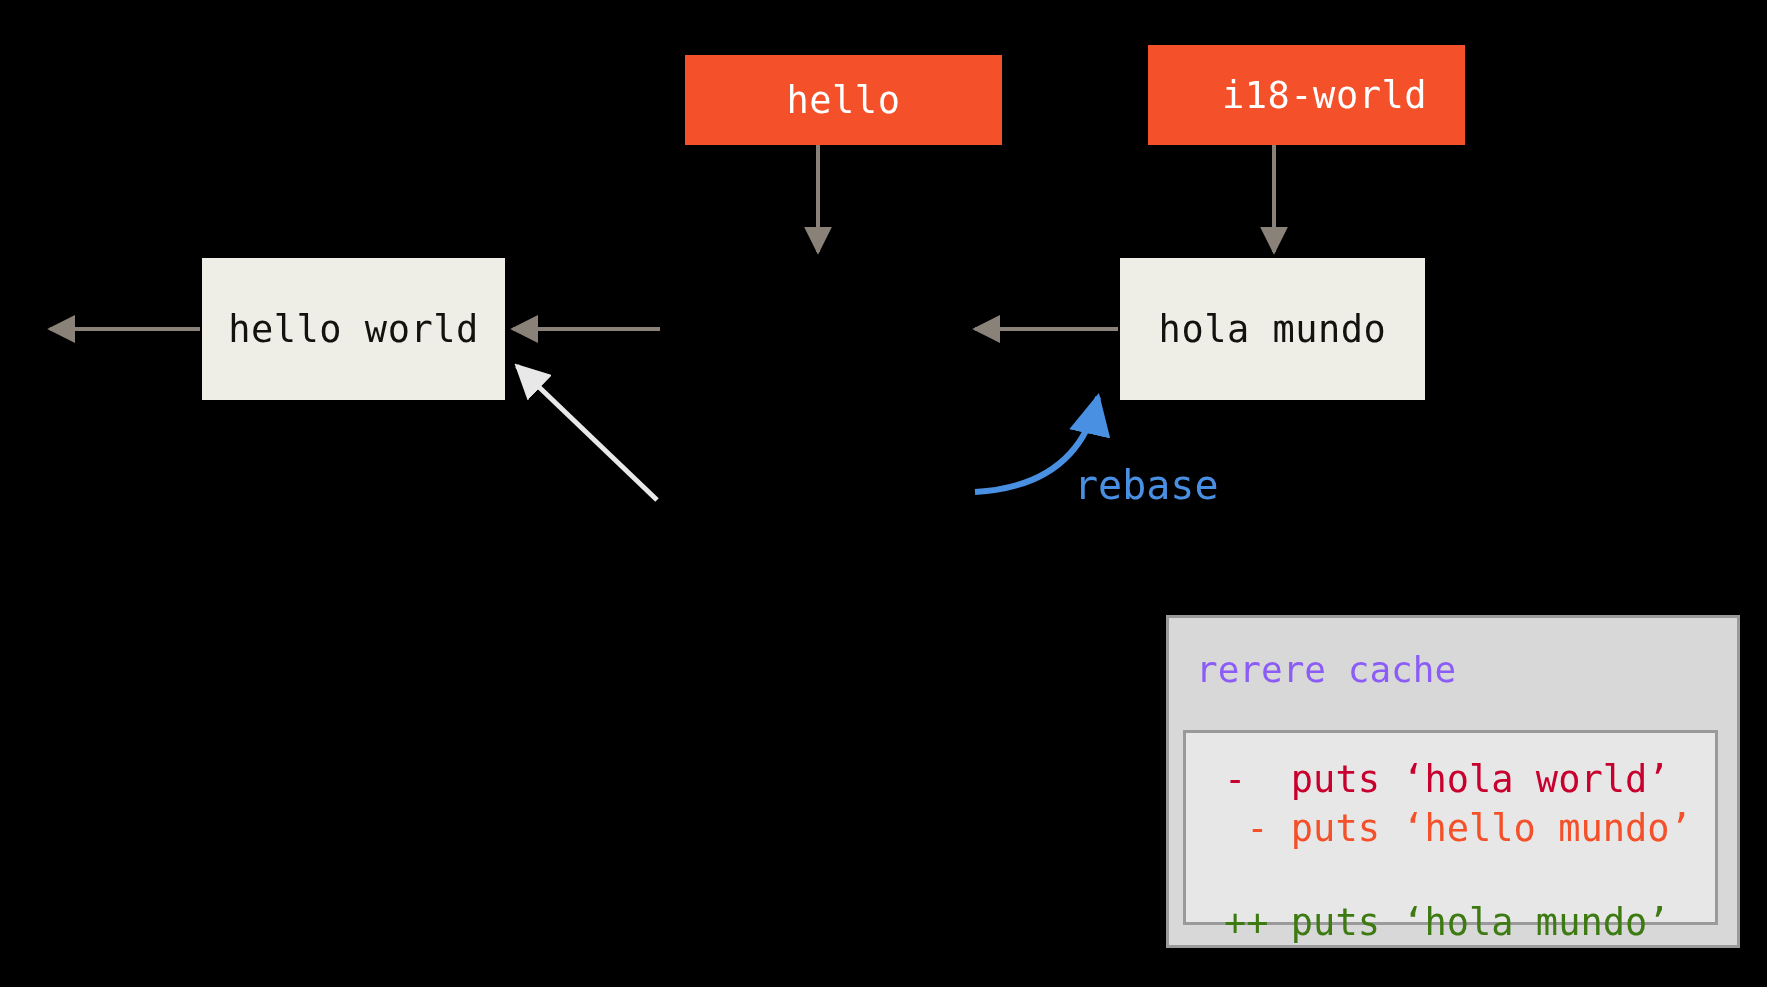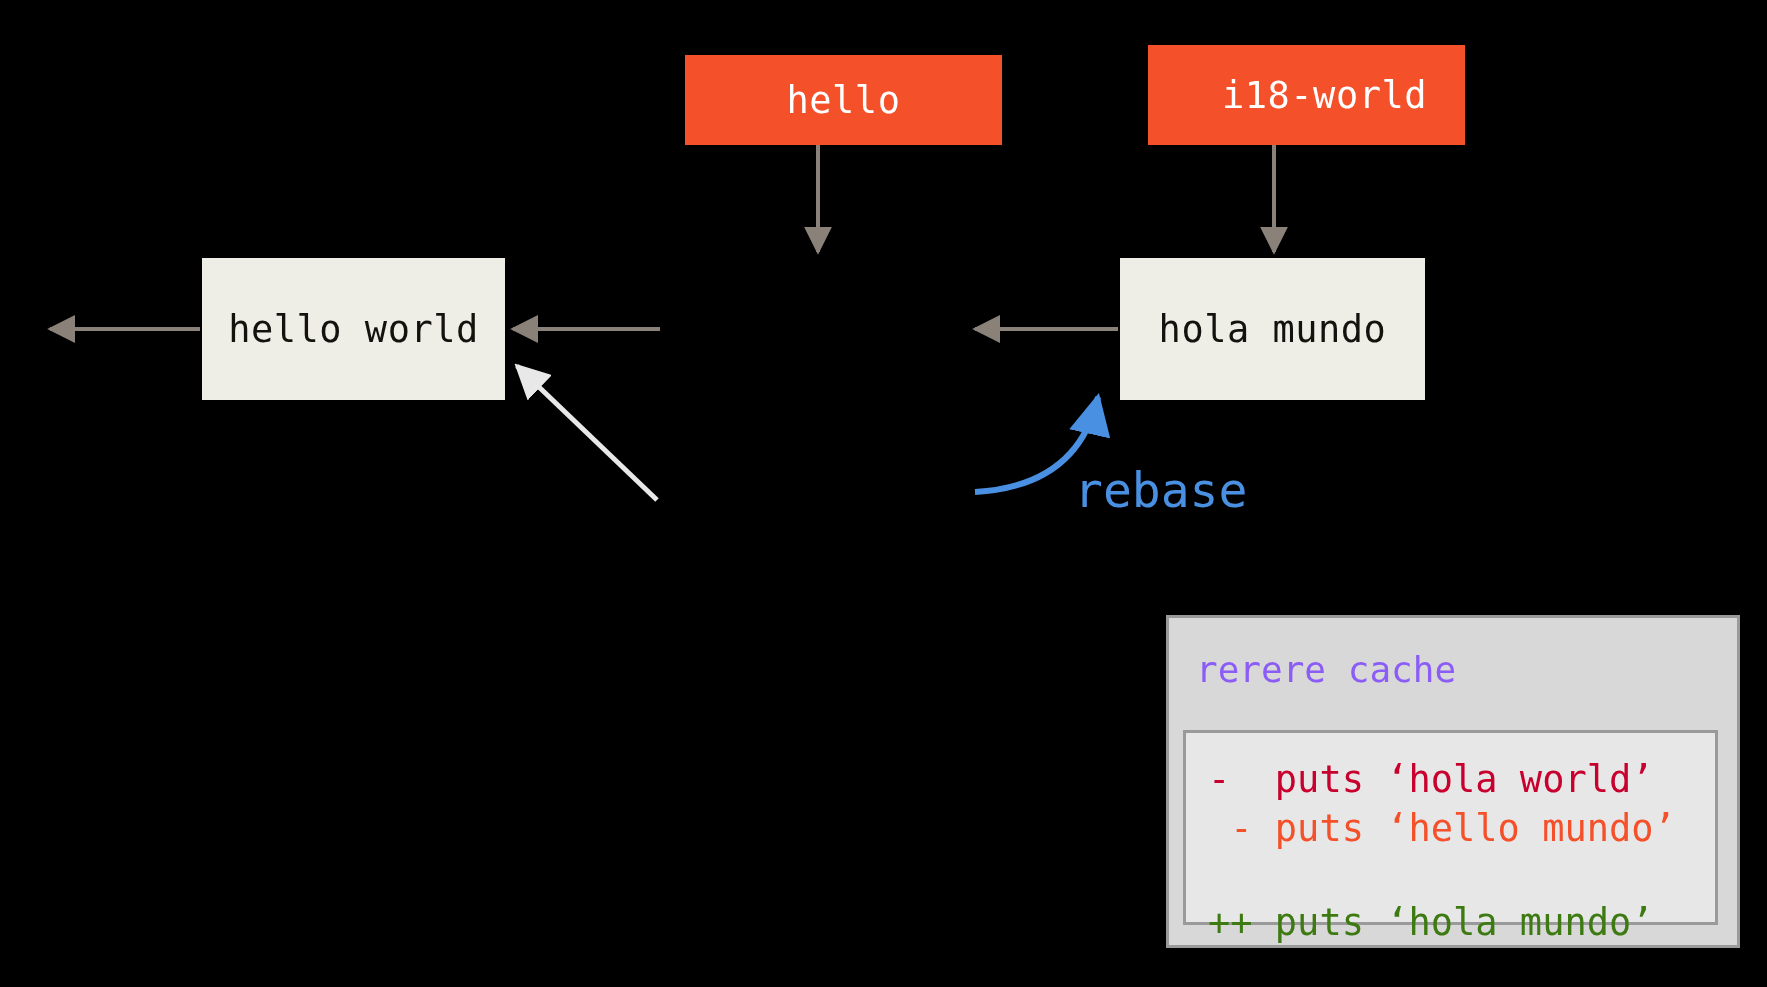--- a/index.html
+++ b/index.html
@@ -49,21 +49,21 @@
     color: #14120f;
     font-size: 37px;
     letter-spacing: 0.5px;
   }
   .commit.faded {
     color: #8f8f8a;
   }
   .rebase-label {
     position: absolute;
     color: #4a90e2;
-    font-size: 48px;
+    font-size: 40px;
     white-space: pre;
   }
   .rerere-panel {
     position: absolute;
     box-sizing: border-box;
     background: #d8d8d8;
     border: 3px solid #9a9a9a;
   }
   .rerere-title {
     position: absolute;
@@ -75,21 +75,21 @@
     position: absolute;
     box-sizing: border-box;
     background: #e7e7e7;
     border: 3px solid #9a9a9a;
     padding: 22px 0 22px 0;
   }
   .code-line {
     font-size: 37px;
     line-height: 49px;
     white-space: pre;
-    padding-left: 22px;
+    padding-left: 38px;
   }
 </style>
 </head>
 <body>
 
 <div id="stage">
 
   <svg class="edges" viewBox="0 0 1767 987" xmlns="http://www.w3.org/2000/svg">
     <defs>
       <marker id="arrow-gray" viewBox="0 0 10 10" refX="9" refY="5" markerWidth="7" markerHeight="7" orient="auto-start-reverse">

